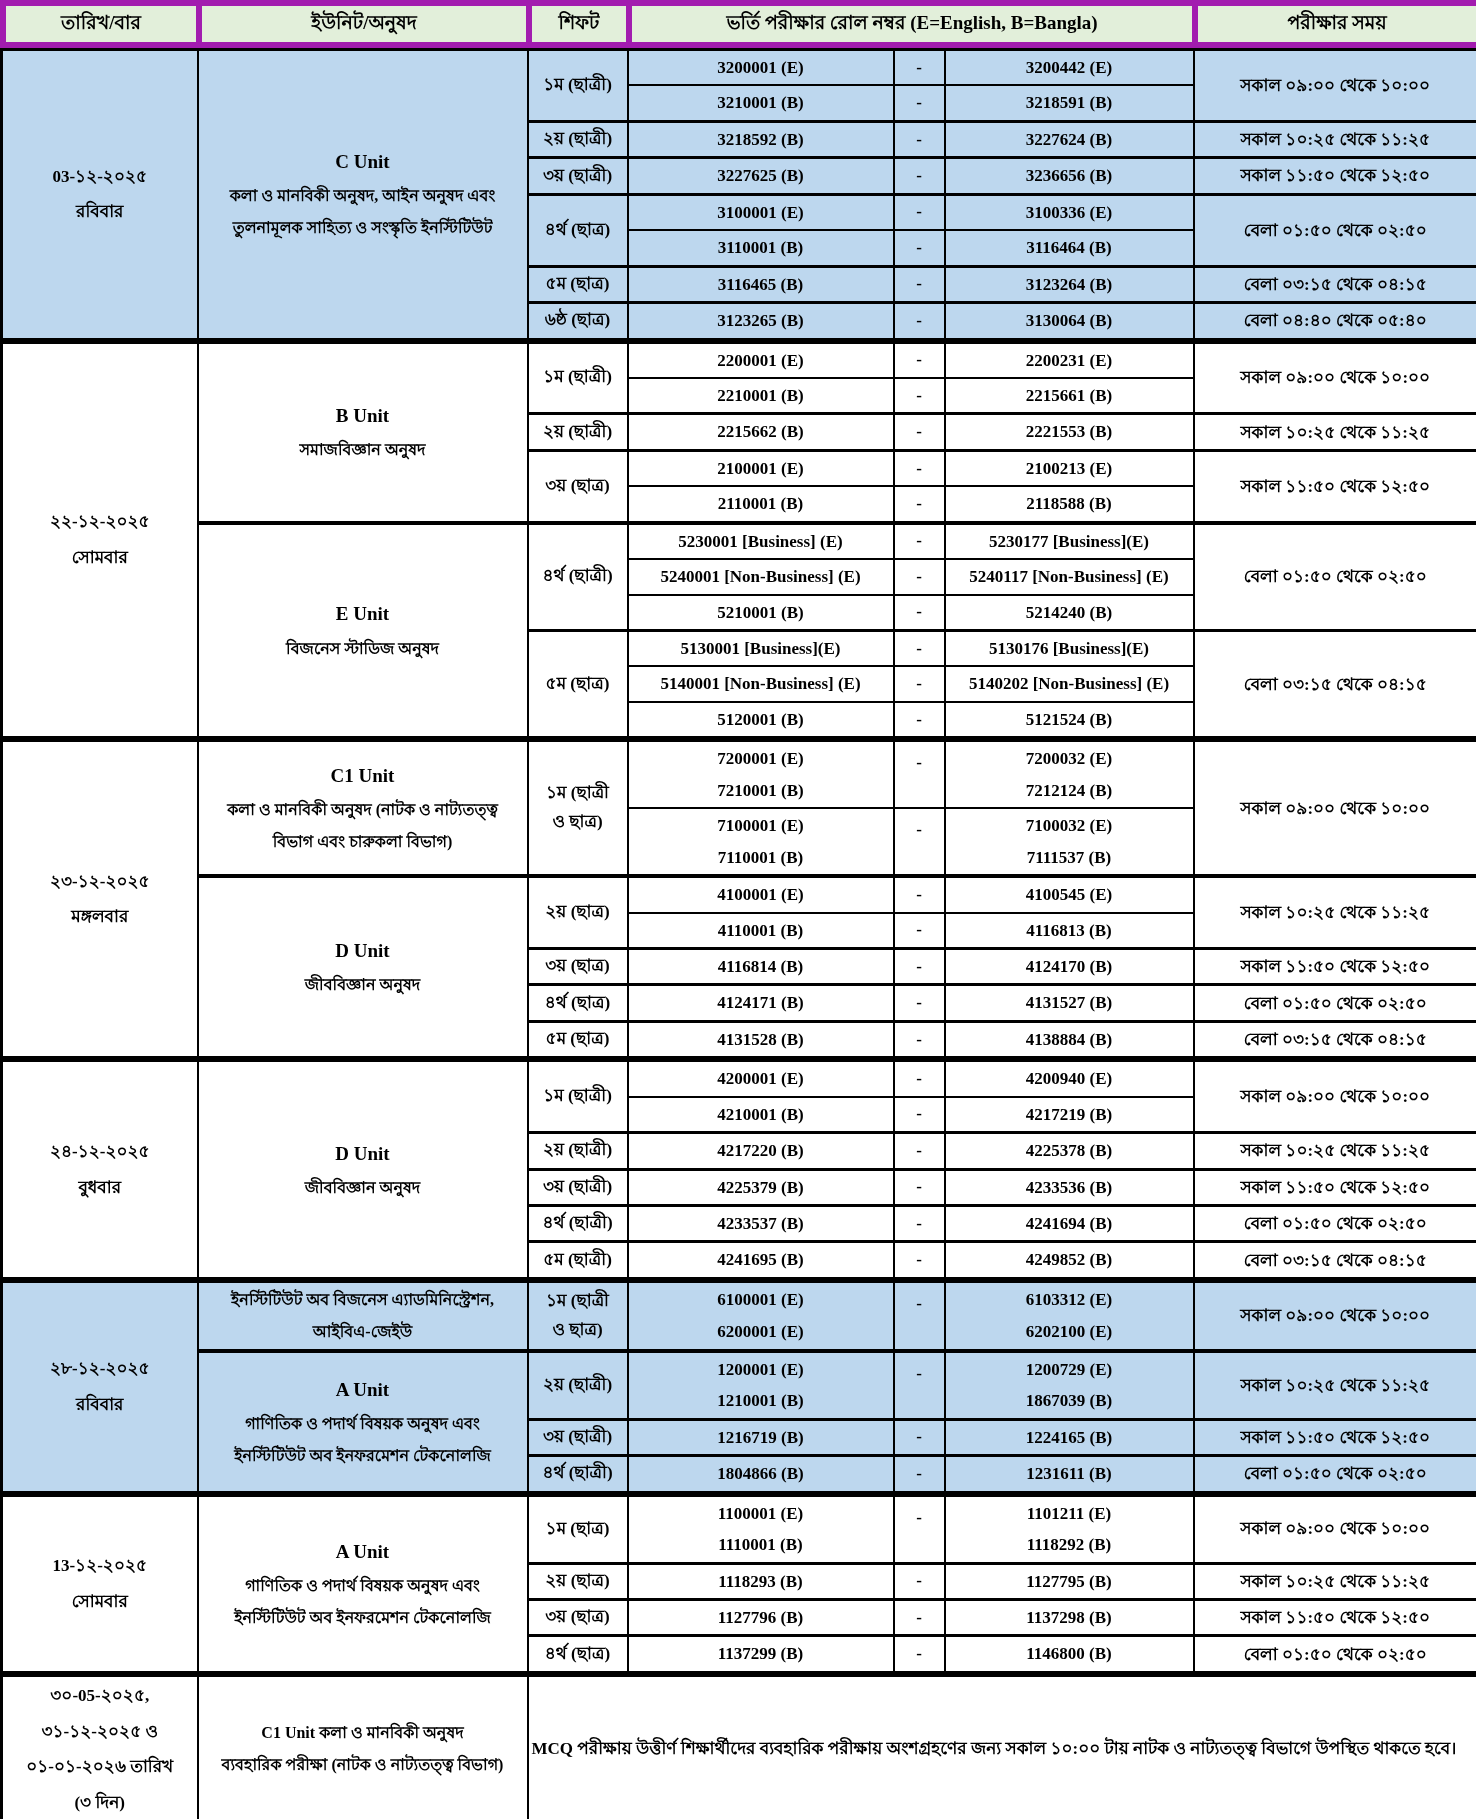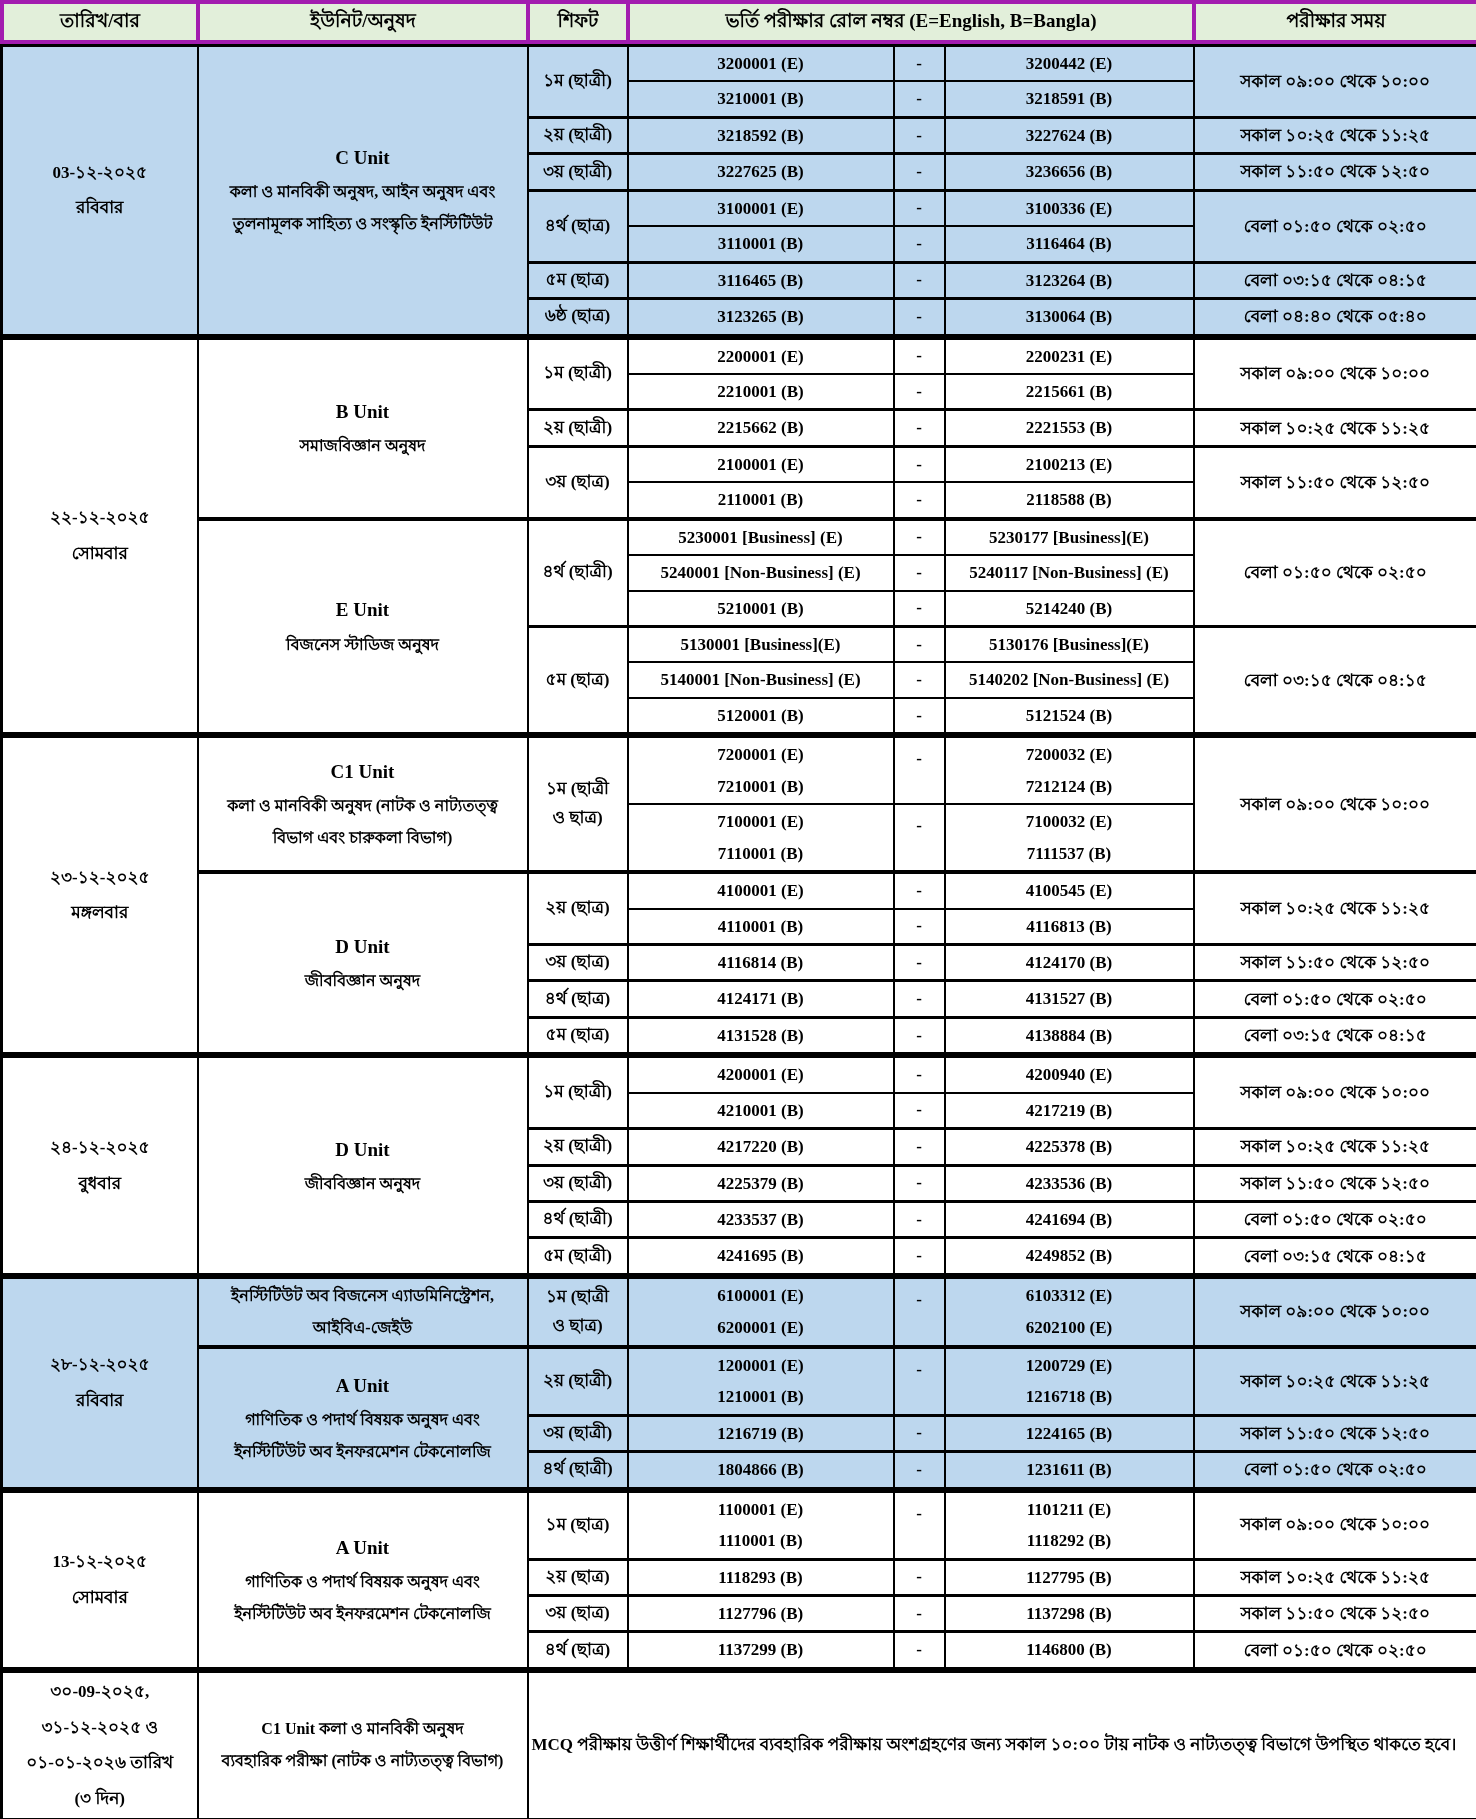--- a/index.html
+++ b/index.html
@@ -1,19 +1,19 @@
 <!DOCTYPE html>
 <html><head>
 <meta charset="utf-8">
 <style>
   html,body{margin:0;padding:0;background:#fff;}
   .sheet{width:1476px;color:#000;font-family:"Liberation Serif","DejaVu Serif",serif;font-weight:bold;}
   table{border-collapse:collapse;table-layout:fixed;width:1476px;border:3px solid #000;}
   td{vertical-align:middle;text-align:center;overflow:hidden;word-wrap:break-word;}
-  table.hdr td{background:#e2efda;font-size:19px;padding:2px;border:4px solid #a21caf;height:30px;}
+  table.hdr td{background:#e2efda;font-size:19px;padding:2px;border:6px solid #a21caf;height:30px;}
   table.sec td{border:2px solid #000;font-size:17px;padding:1px 3px;}
   table.sec.bg-blue td{background:#bdd7ee;}
   table.sec.bg-white td{background:#ffffff;}
   td.date div{line-height:2.1;font-size:17px;}
   td.unit div.uline{line-height:2.0;font-size:16px;}
   td.unit div.uen{line-height:1.9;font-size:19px;}
   td.shift div{line-height:1.7;font-size:17px;}
   td.roll div{line-height:1.85;font-size:17px;}
   td.dash{font-size:17px;}
   td.dash.mtop{vertical-align:top;padding-top:11px;}
@@ -562,21 +562,21 @@
             <td class="shift blocksep" rowspan="1">
               <div>২য় (ছাত্রী)</div>
             </td>
             <td class="roll blocksep">
               <div>1200001 (E)</div>
               <div>1210001 (B)</div>
             </td>
             <td class="dash mtop blocksep">-</td>
             <td class="roll blocksep">
               <div>1200729 (E)</div>
-              <div>1216718 (B)</div>
+              <div>1867039 (B)</div>
             </td>
             <td class="time blocksep" rowspan="1">সকাল ১০:২৫ থেকে ১১:২৫</td>
           </tr>
           <tr style="height: 35px;">
             <td class="shift rowsep" rowspan="1">
               <div>৩য় (ছাত্রী)</div>
             </td>
             <td class="roll rowsep">
               <div>1216719 (B)</div>
             </td>
@@ -683,21 +683,21 @@
           <col style="width:330px">
           <col style="width:100px">
     <col style="width:266px">
           <col style="width:51px">
           <col style="width:249px">
     <col style="width:284px">
   </colgroup>
         <tbody>
           <tr style="height: 128px;">
             <td class="date" rowspan="1">
-              <div>৩০-09-২০২৫,</div>
+              <div>৩০-05-২০২৫,</div>
               <div>৩১-১২-২০২৫ ও</div>
               <div>০১-০১-২০২৬ তারিখ</div>
               <div>(৩ দিন)</div>
             </td>
             <td class="unit" rowspan="1">
               <div class="uline">C1 Unit কলা ও মানবিকী অনুষদ</div>
               <div class="uline">ব্যবহারিক পরীক্ষা (নাটক ও নাট্যতত্ত্ব বিভাগ)</div>
             </td>
             <td class="note" colspan="5">MCQ পরীক্ষায় উত্তীর্ণ শিক্ষার্থীদের ব্যবহারিক পরীক্ষায় অংশগ্রহণের জন্য সকাল ১০:০০ টায় নাটক ও নাট্যতত্ত্ব বিভাগে উপস্থিত থাকতে হবে।</td>
           </tr>

